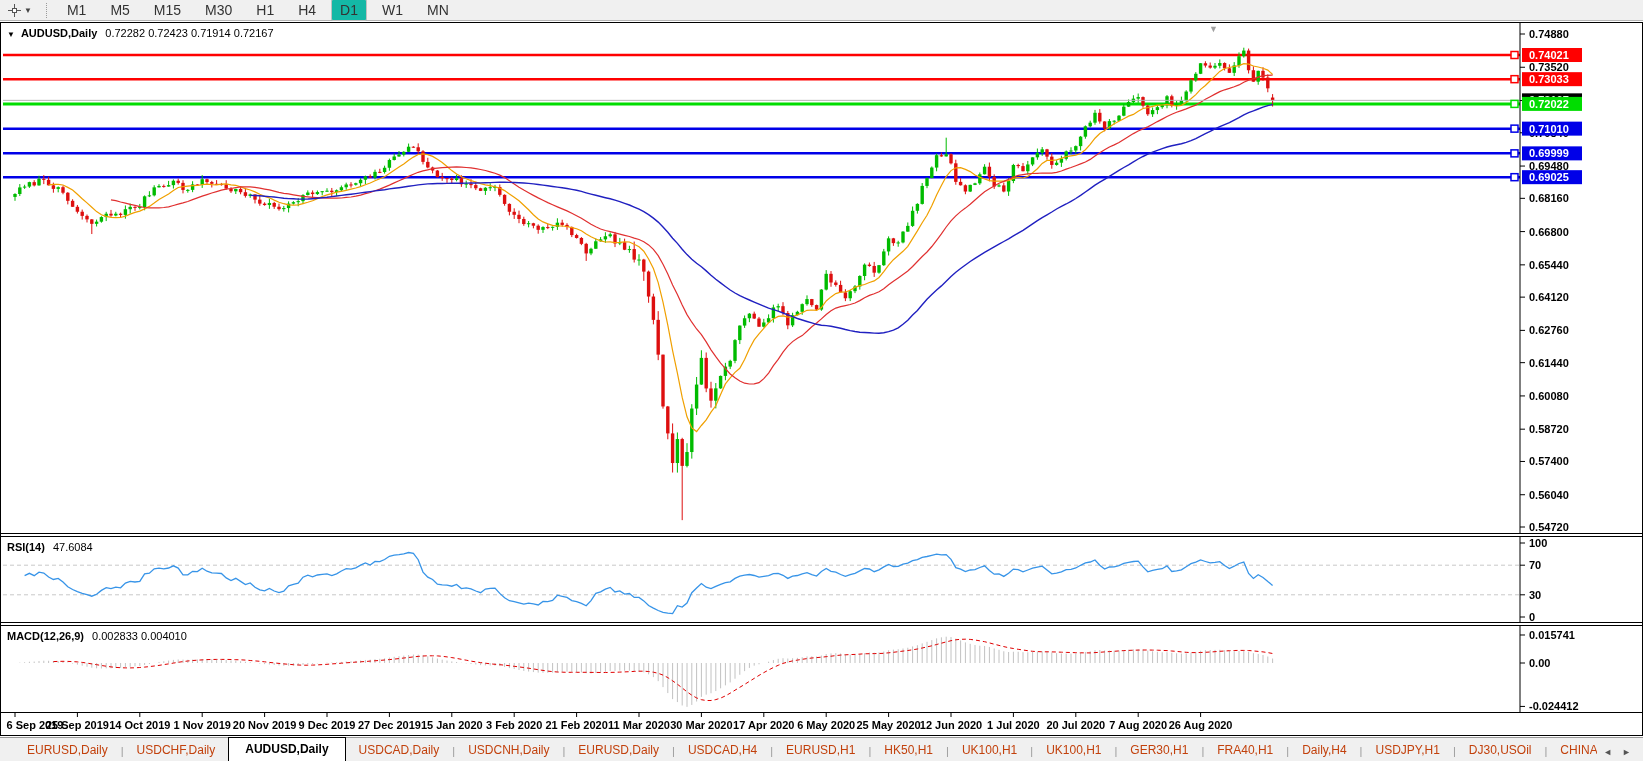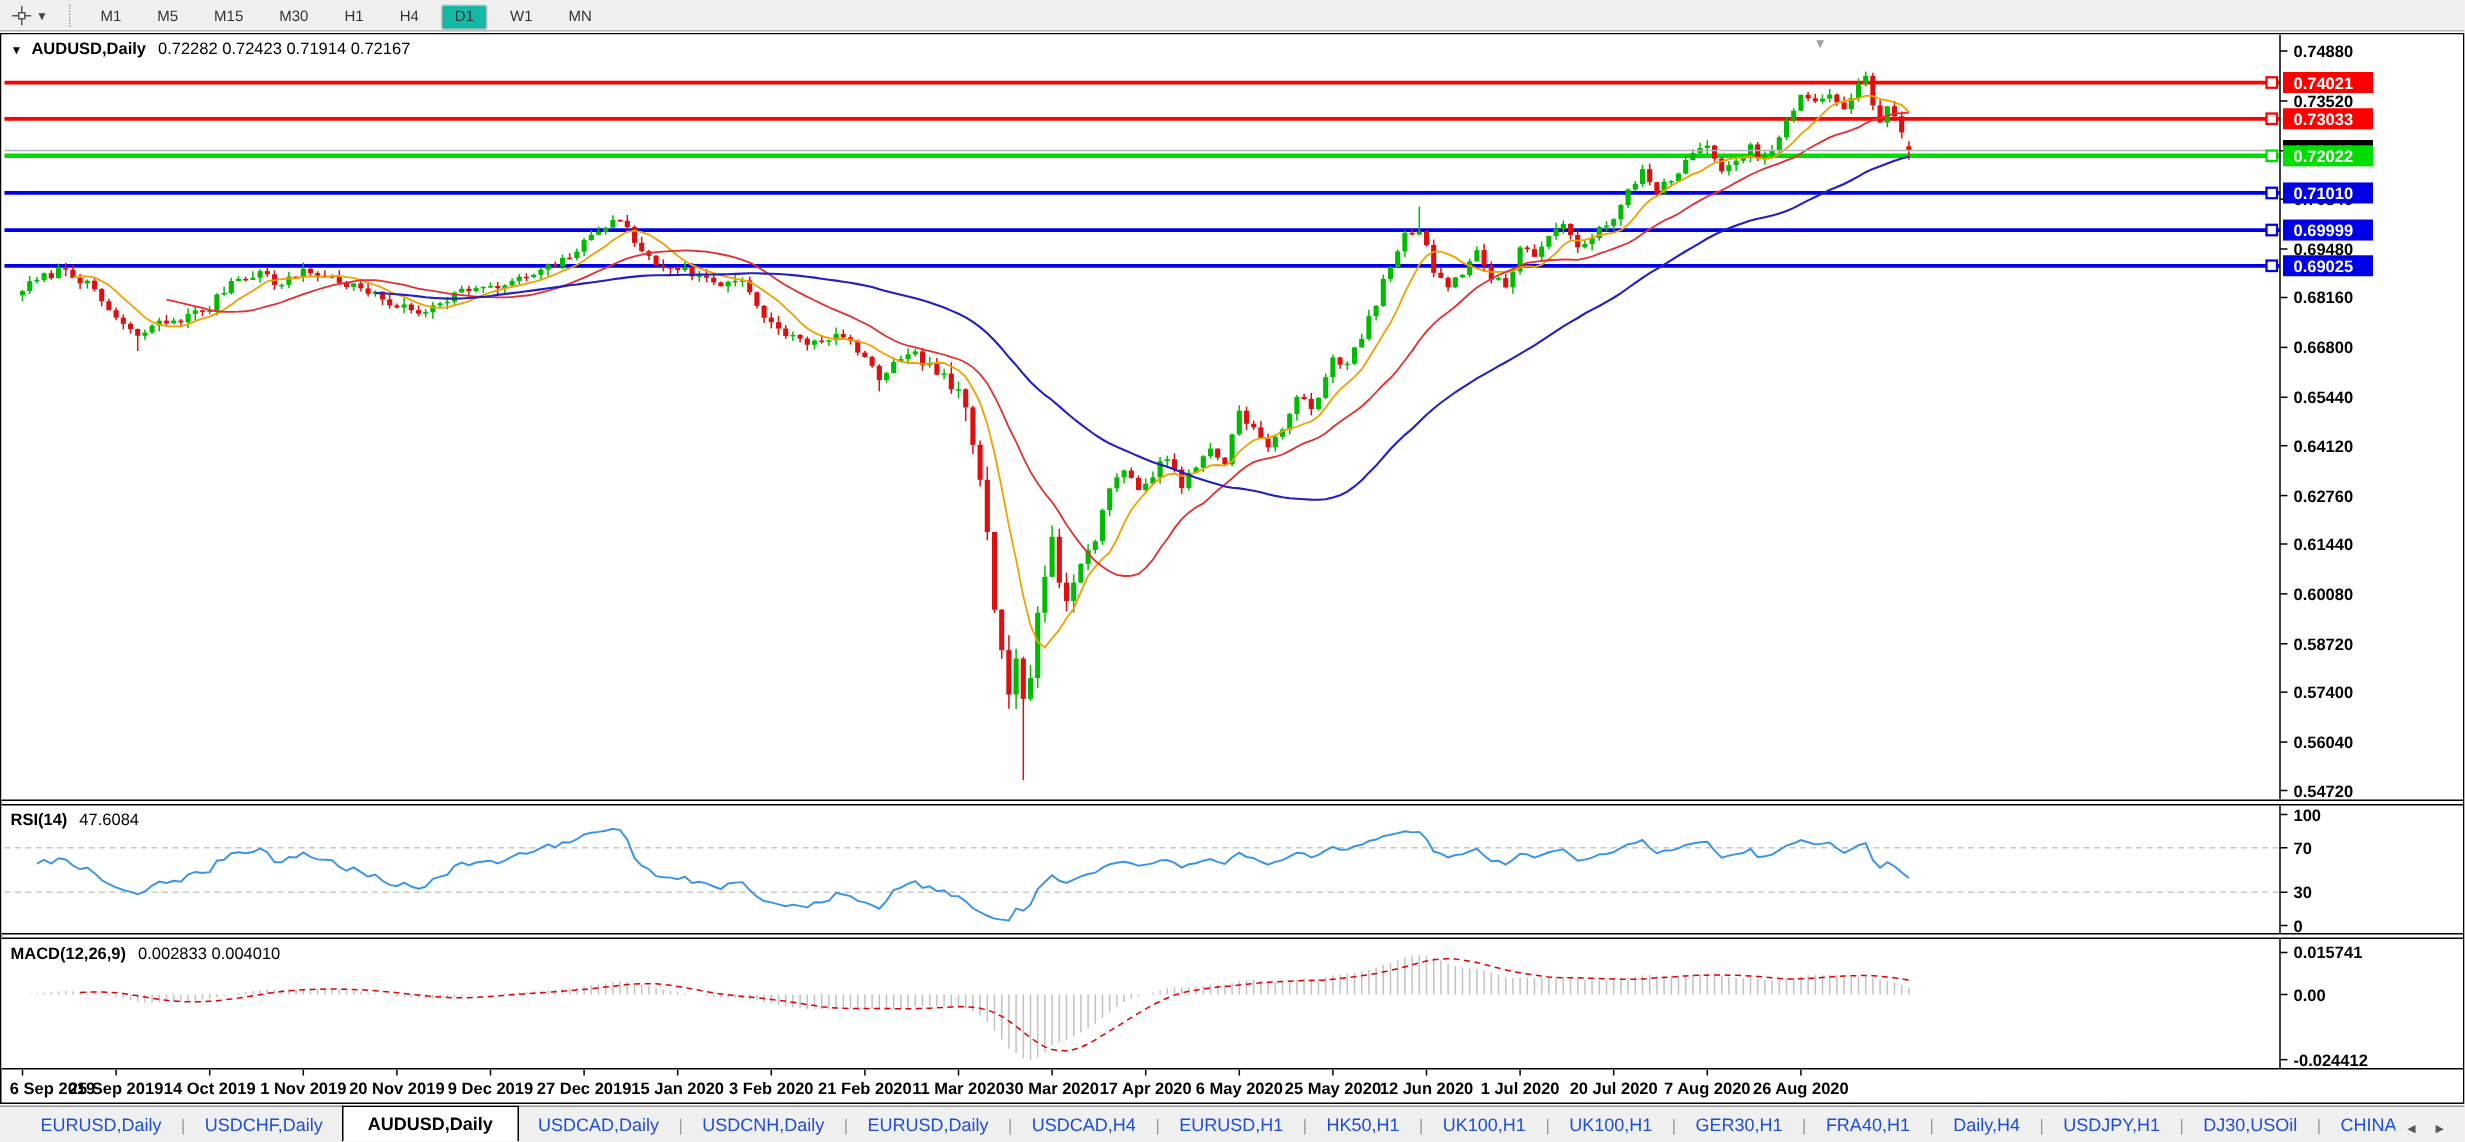--- a/index.html
+++ b/index.html
@@ -6,21 +6,21 @@
   body { background:#d4d0c8; font-family:"Liberation Sans", sans-serif; }
   #app { position:relative; width:1643px; height:761px; background:#fff; overflow:hidden;
          font-family:"Liberation Sans", sans-serif; }
 
   
   .toolbar { position:absolute; top:0; left:0; width:1643px; height:21px; background:#f0f0f0;
              border-bottom:1px solid #b5b5b5; display:flex; align-items:center; }
   .tool-btn { display:flex; align-items:center; padding:1px 4px; margin-left:4px; cursor:default; }
   .tool-btn .dd { font-size:8px; color:#444; margin-left:3px; }
   .grip { height:15px; border-left:1px dotted #9a9a9a; margin:0 8px 0 10px; }
-  .tf-btn { display:inline-block; font-size:10px; color:#333; padding:2px 8px; margin:0 3px;
+  .tf-btn { display:inline-block; font-size:14px; color:#333; padding:2px 8px; margin:0 3px;
             border:1px solid transparent; border-radius:2px; cursor:default; }
   .tf-btn.active { background:#14b8a6; border:1px solid #c0c0c0; }
 
   
   .chart-window { position:absolute; top:22px; left:0; width:1643px; height:714px;
                   background:#fff; border:1px solid #000; }
   .panel { position:absolute; left:0; width:1641px; background:#fff; }
   .main-panel { top:0; height:511px; border-bottom:1px solid #000; }
   .rsi-panel  { top:513px; height:87px; border-top:1px solid #000; border-bottom:1px solid #000; }
   .macd-panel { top:602px; height:88px; border-top:1px solid #000; border-bottom:1px solid #000; }
@@ -32,21 +32,21 @@
                  color:#000; letter-spacing:0; white-space:nowrap; }
   .panel-label .collapse { font-size:8px; margin-right:6px; color:#000; }
   .panel-label .vals { margin-left:8px; font-weight:normal; }
   .scroll-marker { position:absolute; top:1px; left:1208px; font-size:9px; color:#a0a0a0; }
 
   
   .tabbar { position:absolute; top:737px; left:0; width:1643px; height:24px; background:#f0f0f0;
             border-top:1px solid #999; display:flex; align-items:flex-end; }
   .tabs { display:flex; align-items:flex-end; height:24px; padding-left:14px; overflow:hidden;
           flex:1 1 auto; }
-  .tab { font-size:12px; color:#1d4ed8; padding:20px 13px 4px; white-space:nowrap; cursor:default; }
+  .tab { font-size:12px; color:#c2410c; padding:20px 13px 4px; white-space:nowrap; cursor:default; }
   .tab.active { background:#fff; border:1px solid #000; border-bottom:none; font-weight:bold;
                 color:#000; padding:4px 16px 5px; }
   .tab-sep { color:#999; font-size:11px; padding-bottom:4px; }
   .tab-arrows { flex:0 0 auto; display:flex; align-items:center; gap:10px; padding:0 12px 4px 6px; }
   .tab-arrow { font-size:9px; color:#555; cursor:default; }
 </style>
 </head>
 <body>
 
 <div id="app">

